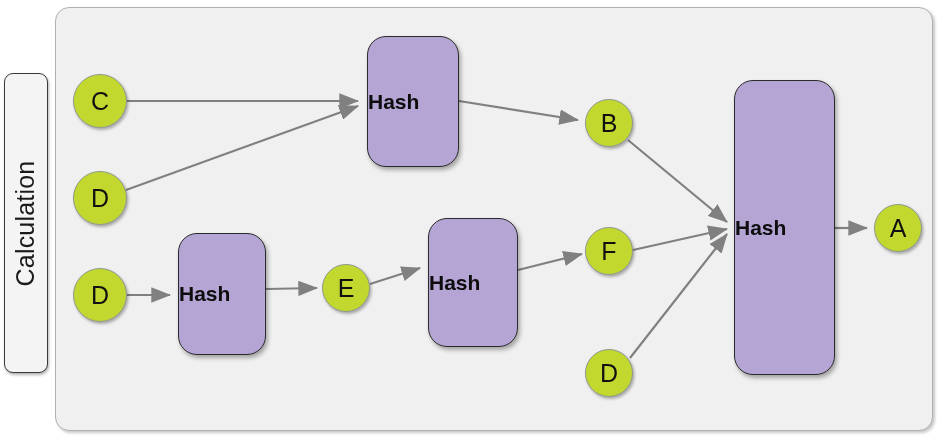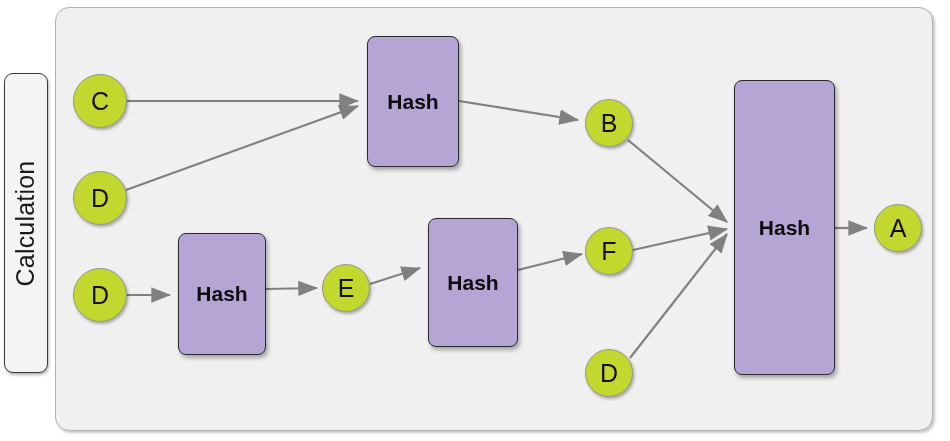--- a/index.html
+++ b/index.html
@@ -52,24 +52,24 @@
     box-shadow:1.5px 2px 3px rgba(0,0,0,.30);
     box-sizing:border-box;
     display:flex;align-items:center;justify-content:center;
     font-size:25px;font-weight:400;color:#111;
     z-index:3;
   }
   .hashbox{
     position:absolute;
     background:#b4a5d4;
     border:1.8px solid #2b2b2b;
-    border-radius:8px;
+    border-radius:19px;
     box-shadow:2px 3px 4px rgba(0,0,0,.32);
     box-sizing:border-box;
-    display:flex;align-items:center;justify-content:center;
+    display:flex;align-items:center;
     font-size:21px;font-weight:bold;color:#0d0d0d;
     z-index:3;
   }
 </style>
 </head>
 <body>
 
 <div id="stage">
 
   <div class="panel"></div>

